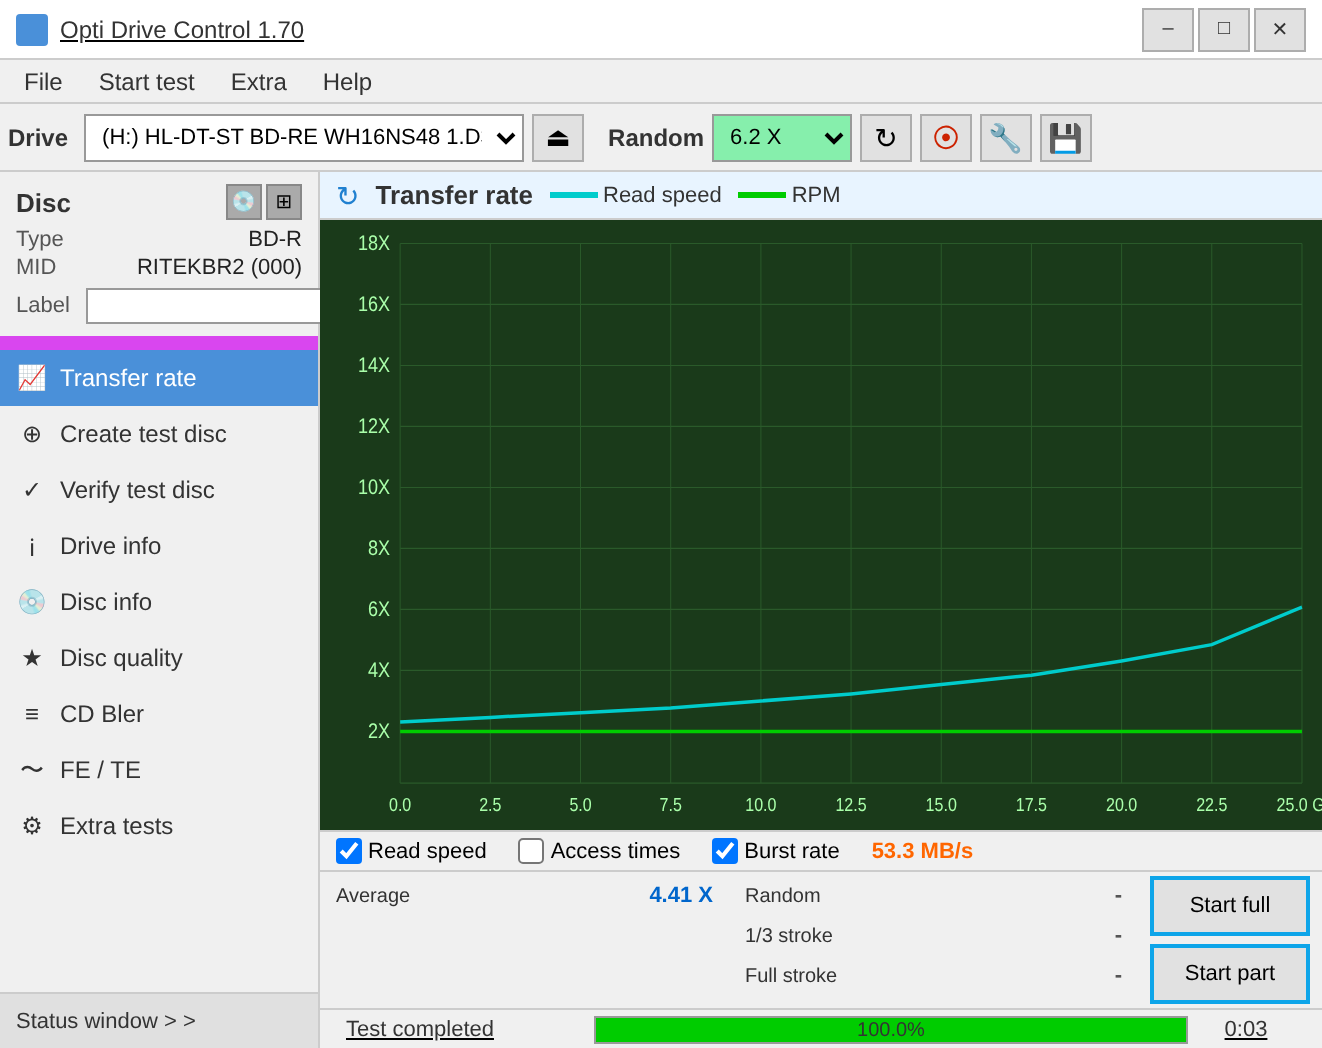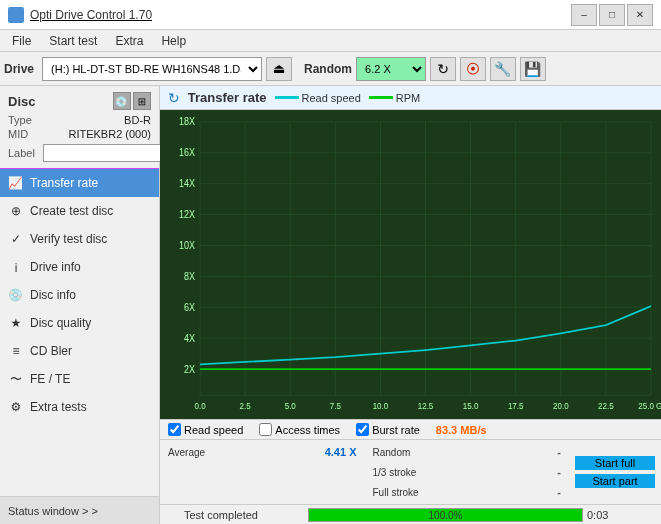--- a/index.html
+++ b/index.html
@@ -143,21 +143,21 @@
       width: 160px;
       background: #f0f0f0;
       border-right: 1px solid #ccc;
       display: flex;
       flex-direction: column;
     }
 
     
     .disc-info-panel {
       padding: 6px 8px;
-      border-bottom: 1px solid #d946ef;
+      border-bottom: 7px solid #d946ef;
     }
     .disc-header {
       display: flex;
       align-items: center;
       justify-content: space-between;
       margin-bottom: 4px;
     }
     .disc-label {
       font-size: 13px;
       font-weight: bold;
@@ -335,39 +335,40 @@
     
     .action-buttons {
       display: flex;
       flex-direction: column;
       justify-content: center;
       padding: 0 6px;
       gap: 4px;
     }
     .action-btn {
       width: 80px;
-      height: 14px;
+      height: 30px;
       background: #e1e1e1;
-      border: 7px solid #0ea5e9;
+      border: 2px solid #0ea5e9;
       cursor: pointer;
       font-size: 11px;
       display: flex;
       align-items: center;
       justify-content: center;
     }
 
     
     .status-bar {
       height: 20px;
       background: #f0f0f0;
       border-top: 1px solid #ccc;
       display: flex;
       align-items: center;
-      padding: 0 24px;
+      padding: 0 13px;
       gap: 0;
+      text-decoration: underline;
     }
     .status-text {
       font-size: 11px;
       color: #333;
       width: 120px;
     }
     .progress-container {
       flex: 1;
       height: 14px;
       background: #ccc;
@@ -385,21 +386,21 @@
       text-align: center;
       font-size: 10px;
       color: #333;
       top: 0;
       line-height: 14px;
     }
     .time-text {
       font-size: 11px;
       color: #333;
       width: 50px;
-      text-align: left;
+      text-align: center;
     }
 
     
     .chart-svg {
       width: 100%;
       height: 100%;
     }
   </style>
 </head>
 <body>
@@ -589,21 +590,21 @@
           <span>Read speed</span>
         </label>
         <label class="chart-checkbox-item">
           <input type="checkbox" style="">
           <span>Access times</span>
         </label>
         <label class="chart-checkbox-item">
           <input type="checkbox" checked="" style="">
           <span>Burst rate</span>
         </label>
-        <span class="burst-rate-val">83.3 MB/s</span>
+        <span class="burst-rate-val">53.3 MB/s</span>
       </div>
 
       <div class="stats-area">
         <div class="stats-col">
           <div class="stats-row">
             <span class="stats-key">Average</span>
             <span class="stats-val">4.41 X</span>
           </div>
         </div>
         <div class="stats-col">

